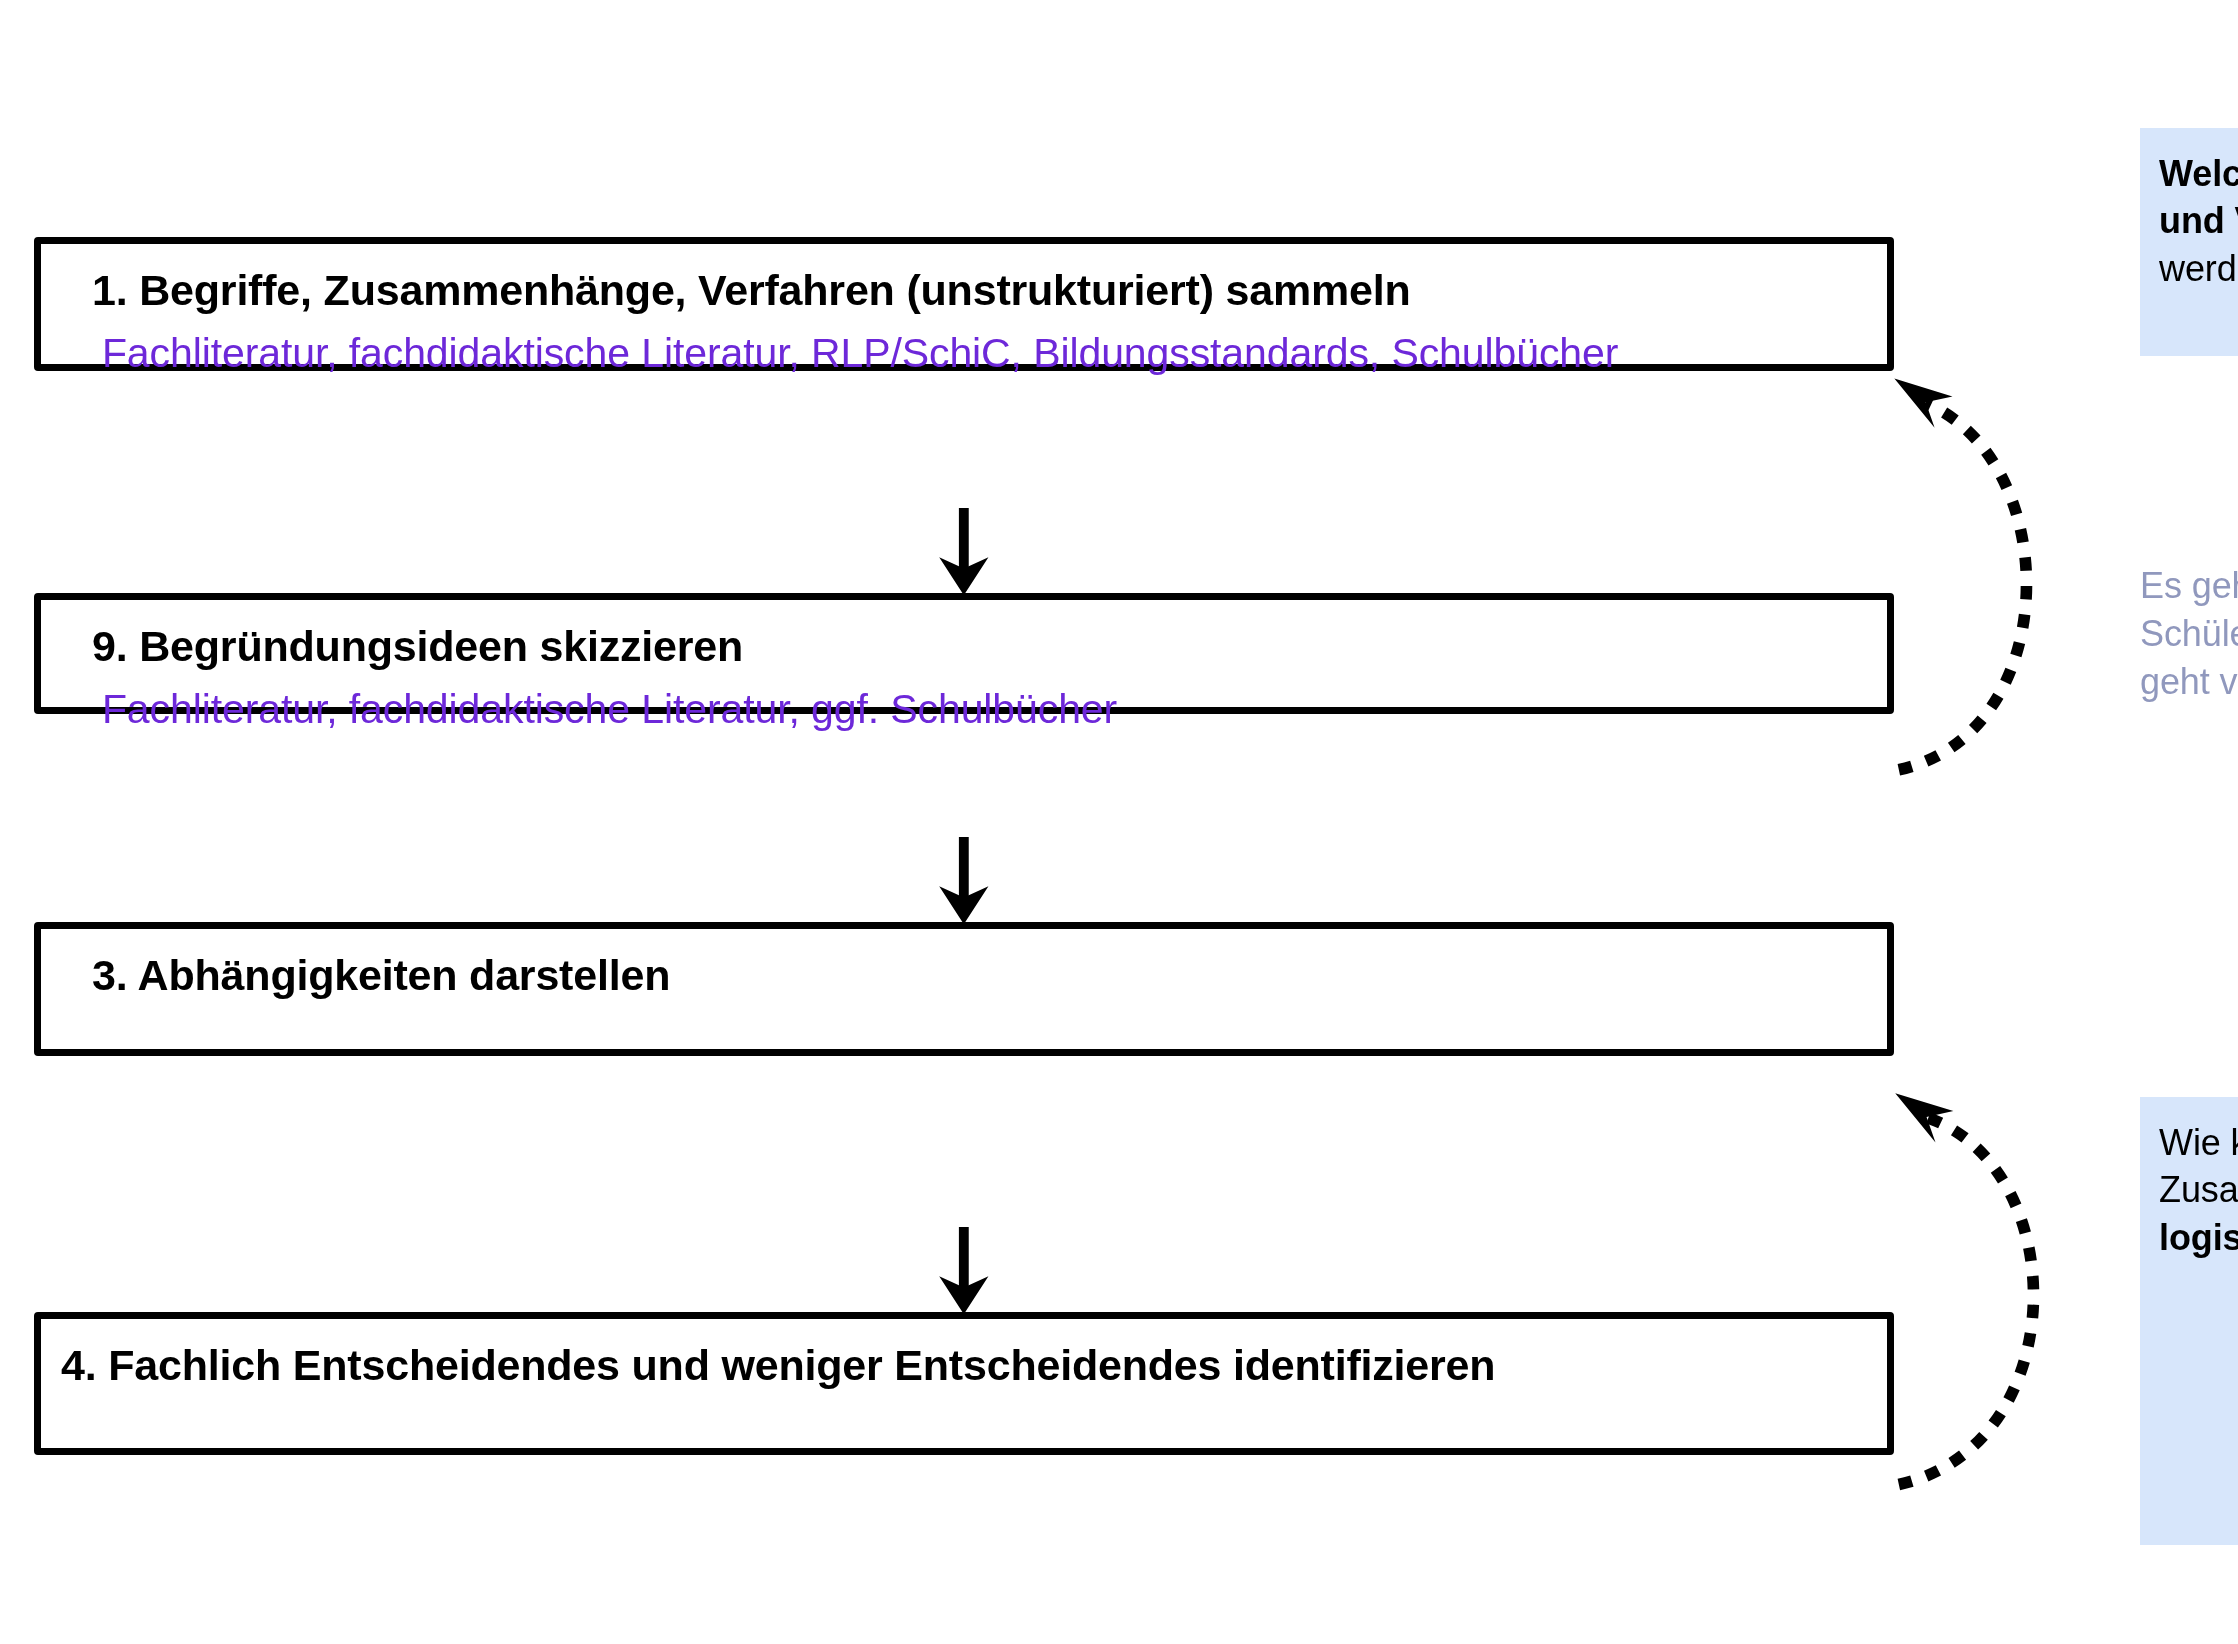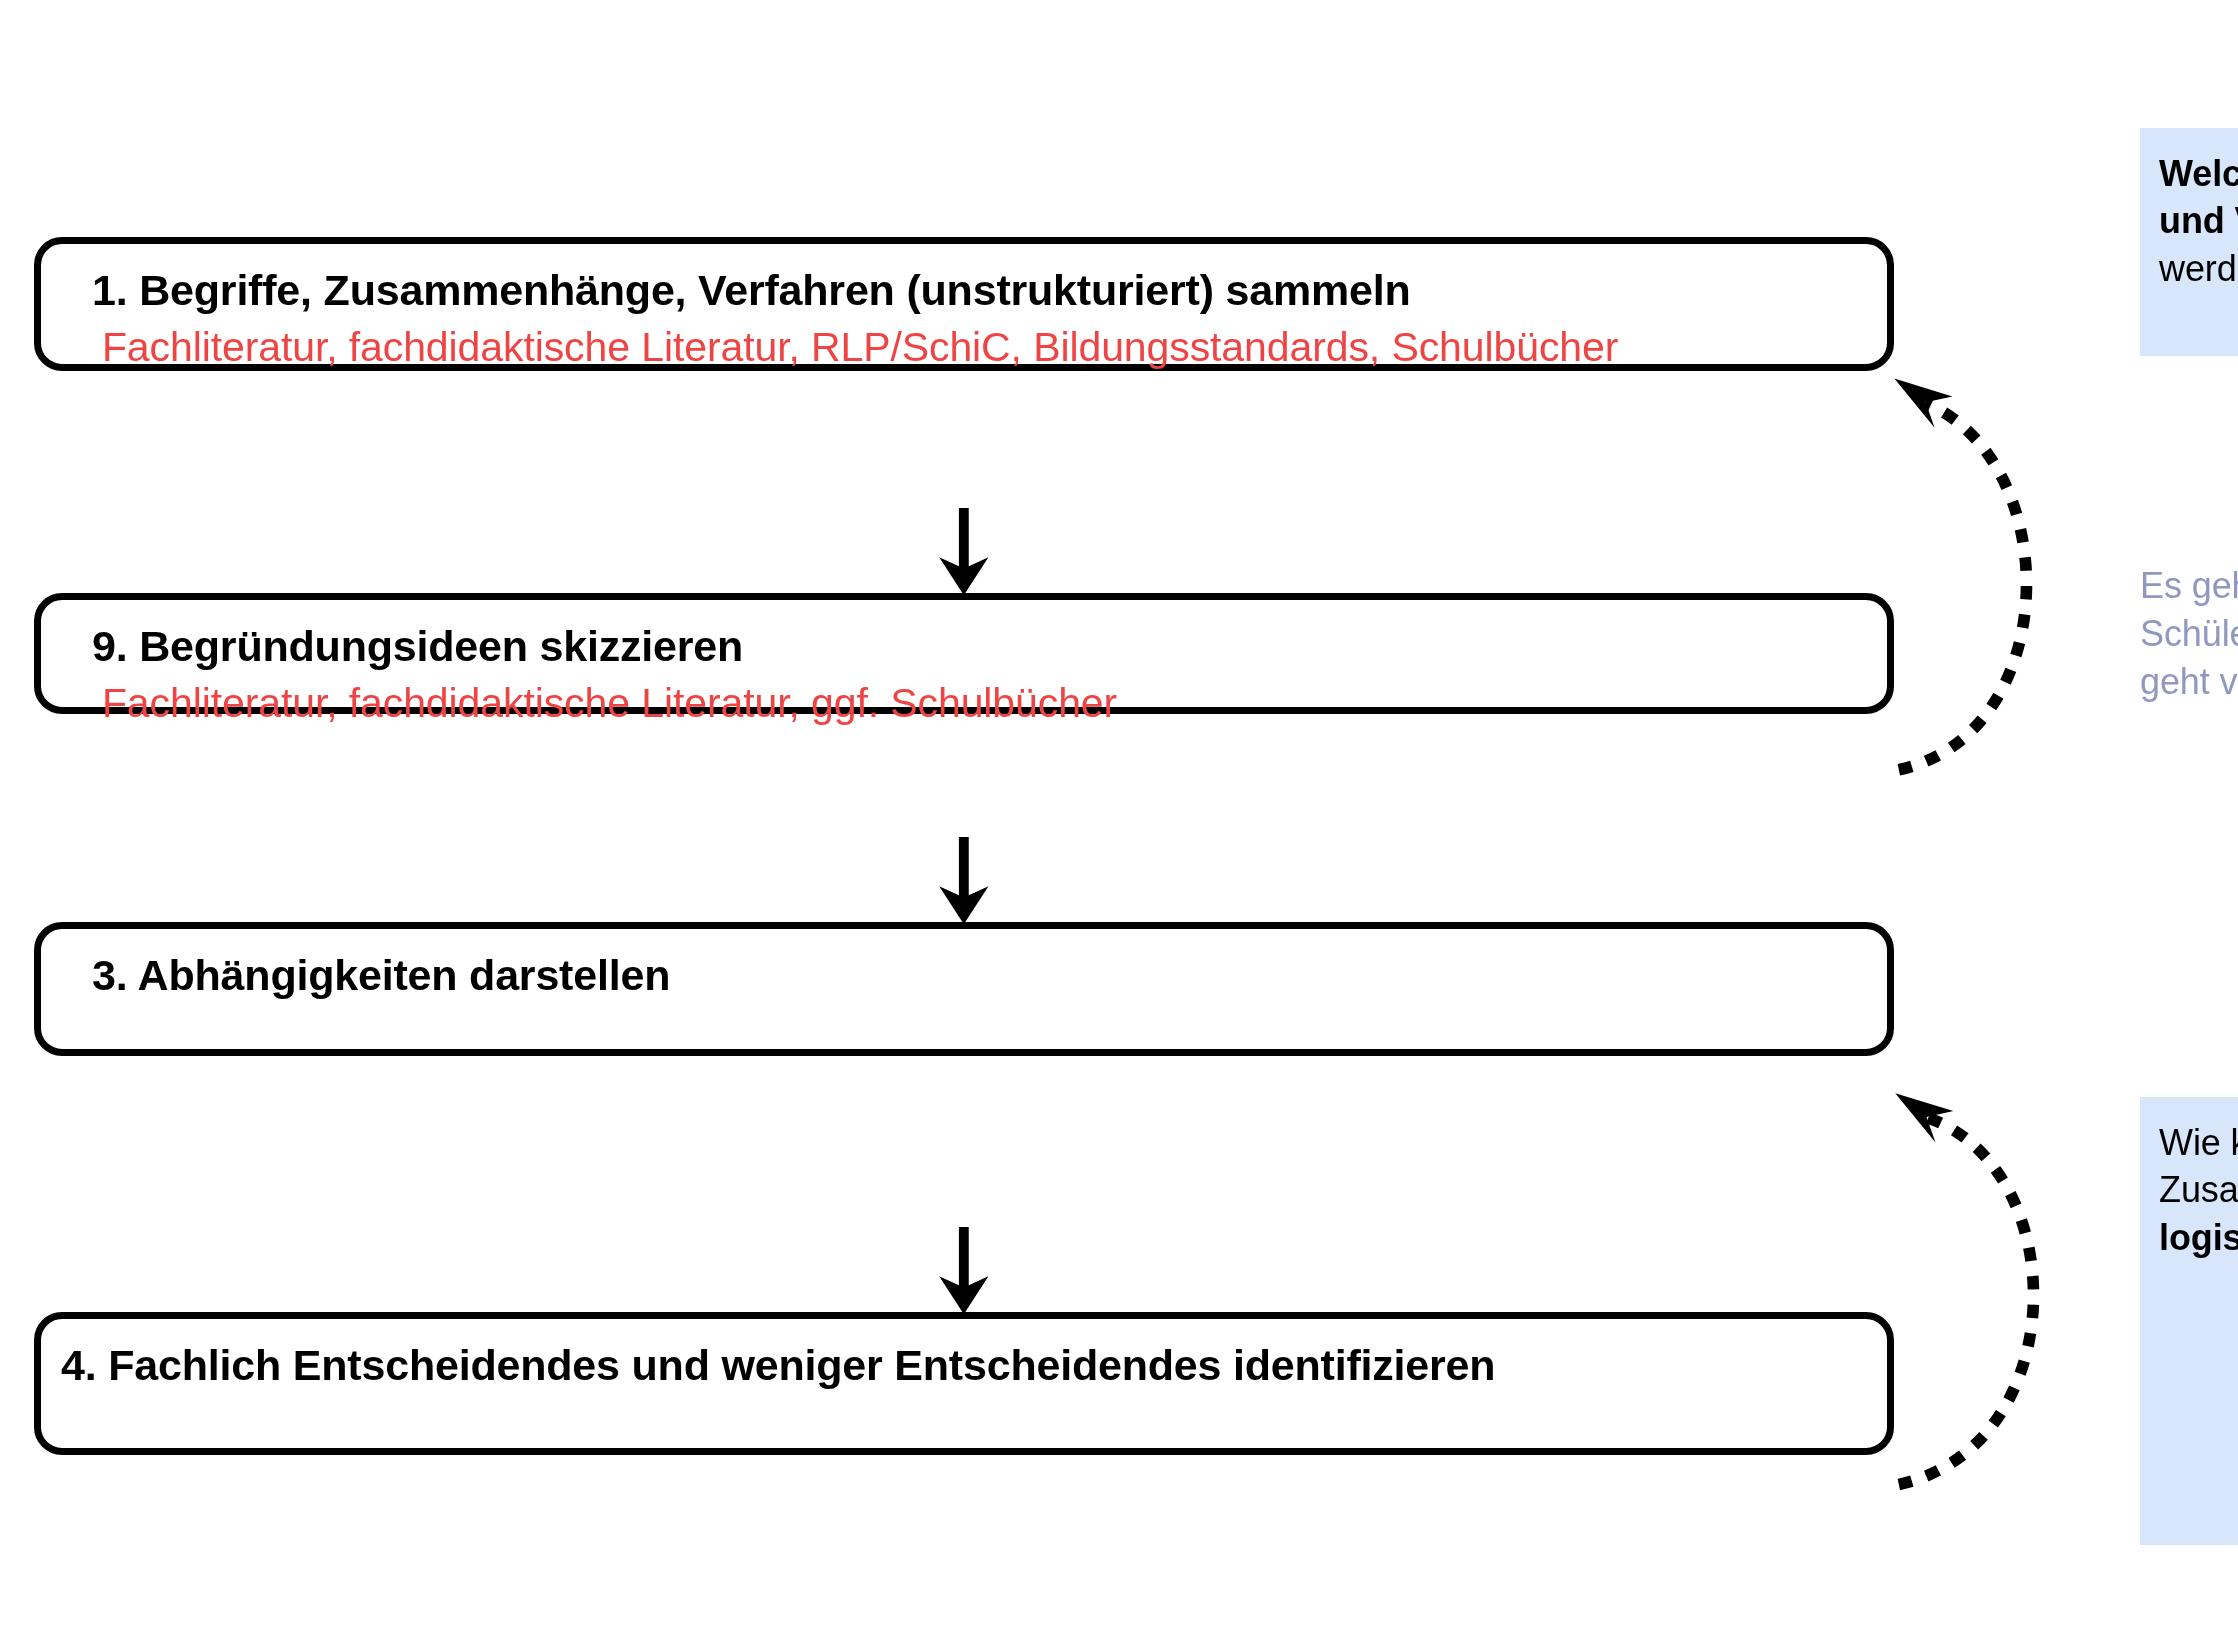--- a/index.html
+++ b/index.html
@@ -23,38 +23,38 @@
     width: 2104px;
     height: 1645px;
   }
 
   .step-box {
     position: absolute;
     left: 34px;
     width: 1860px;
     box-sizing: border-box;
     border: 7.2px solid #000000;
-    border-radius: 28px;
+    border-radius: 4px;
     background: #ffffff;
     padding: 19px 31px 20.6px 51px;
   }
 
   .step-title {
     font-size: 43px;
     font-weight: bold;
     color: #000000;
     line-height: 1.30;
     letter-spacing: -0.2px;
   }
   .step-sub {
     font-size: 41px;
     font-weight: normal;
-    color: #ef4444;
+    color: #6d28d9;
     line-height: 1.32;
-    margin-top: 1px;
+    margin-top: 7px;
     padding-left: 9.9px;
     letter-spacing: -0.1px;
   }
 
   #box1 { top: 237px;  height: 134px; }
   #box2 { top: 593px; height: 121px; }
   #box3 { top: 922px; height: 134px; }
   #box4 { top: 1312px; height: 143px; padding-left: 20px; }
 
   .conn-arrow {

